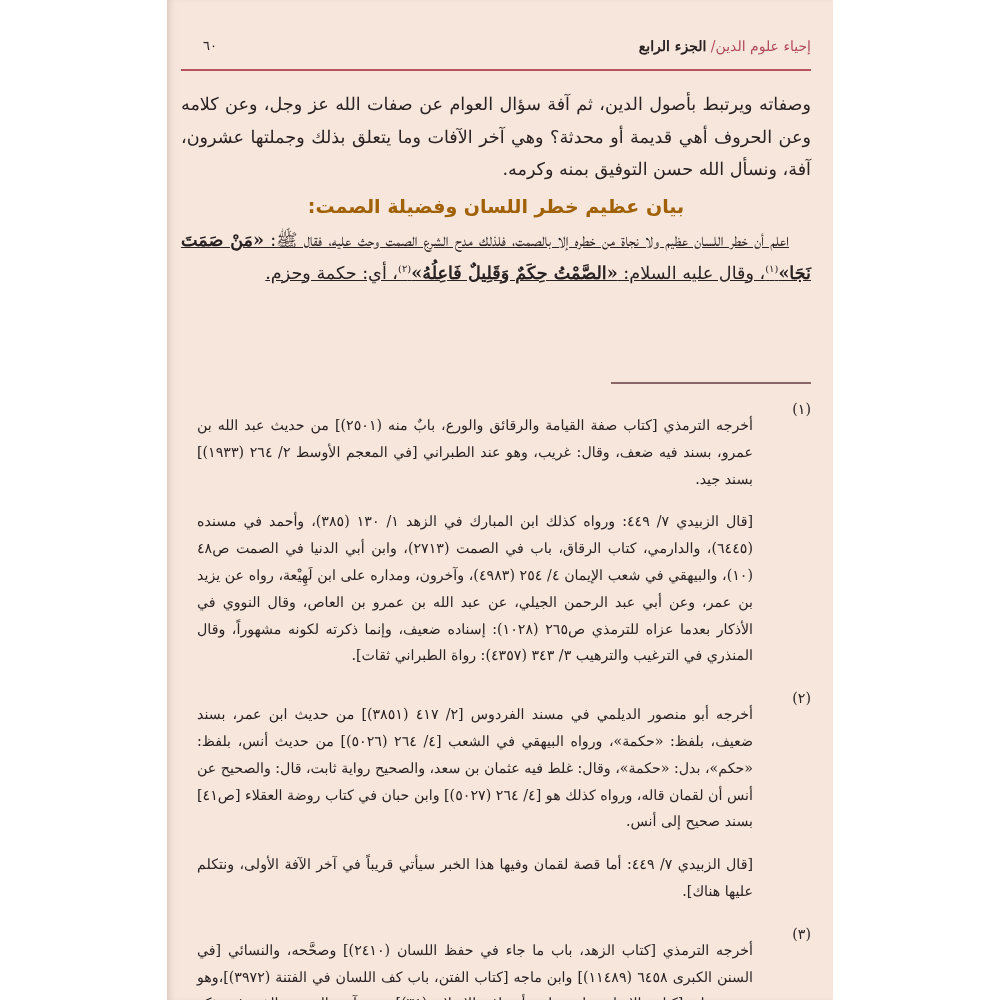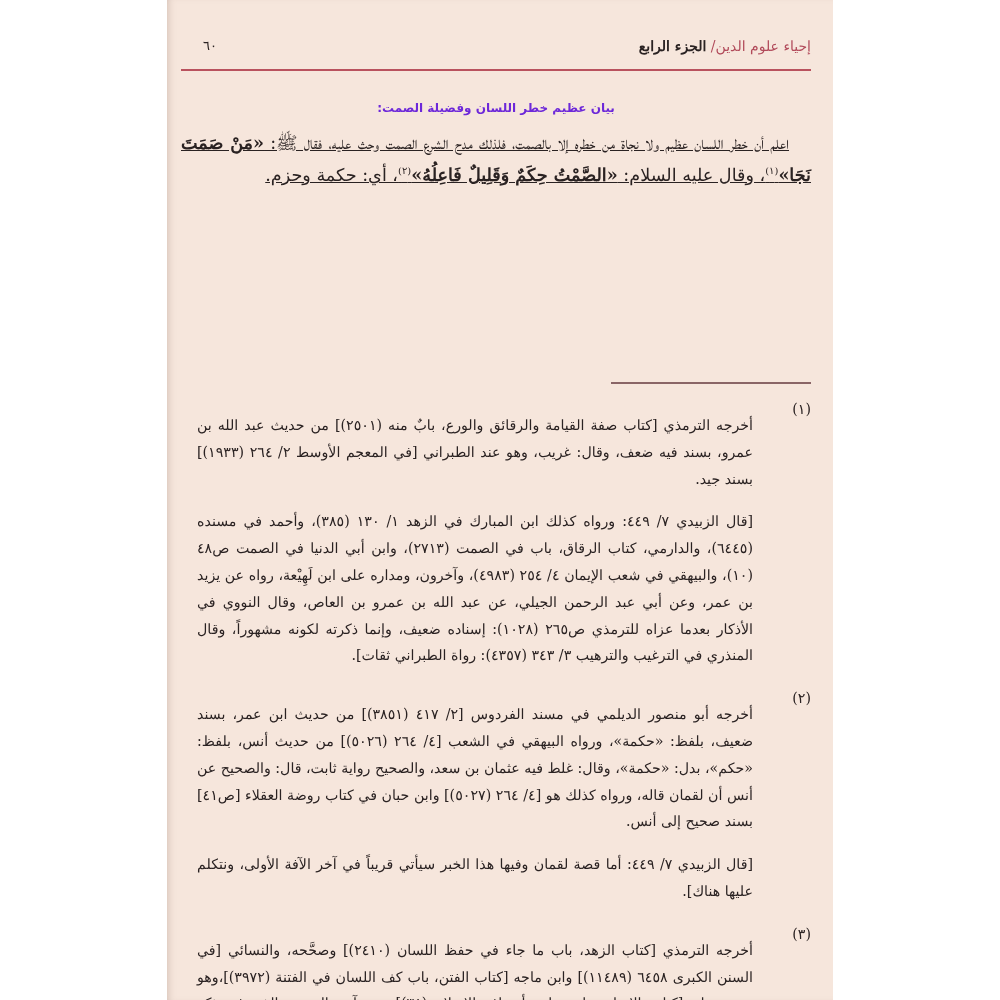--- a/index.html
+++ b/index.html
@@ -12,21 +12,21 @@
   .inner { position:absolute; left:14px; right:22px; top:0; direction:rtl; color:#2a2222; }
   .header { position:absolute; top:38px; left:0; right:0; height:26px; }
   .header .title { position:absolute; right:0; top:0; font-size:14px; white-space:nowrap; }
   .header .book { color:#b14a5a; }
   .header .part { font-weight:bold; color:#2a2222; }
   .header .pnum { position:absolute; left:22px; top:0; font-size:13px; }
   .hrule { position:absolute; top:69px; left:0; right:0; height:2px; background:#b9525e; }
   .body { position:absolute; top:88px; left:0; right:0; font-size:17.6px; line-height:32.5px; text-align:justify; text-align-last:right; }
   .body p { margin:0; }
   .indent { text-indent:22px;text-decoration:underline; }
-  .heading { text-align:right; text-align-last:center !important; color:#6d28d9; font-family:"DejaVu Sans", sans-serif; font-weight:bold; font-size:12px; margin:4px 0 2px 0 !important; }
+  .heading { text-align:right; text-align-last:center !important; color:#a16207; font-family:"DejaVu Sans", sans-serif; font-weight:bold; font-size:19px; margin:4px 0 2px 0 !important; }
   .q { font-weight:bold; }
   sup { font-size:10px; line-height:0; }
   .fnrule { position:absolute; top:382px; right:0; width:200px; height:1.5px; background:#8a6566; }
   .footnotes { position:absolute; top:396px; left:0; right:0; font-size:14.2px; line-height:26.8px; }
   .fn { display:flex; flex-direction:row; margin:0; }
   .fn .num { flex:0 0 42px; text-align:right; }
   .fn .txt { flex:1; text-align:justify; text-align-last:right; }
   .fn .txt p { margin:16px; }
 </style>
 </head>
@@ -38,20 +38,21 @@
     <div class="header">
       <div class="title">
         <span class="book">إحياء علوم الدين/</span>
         <span class="part">الجزء الرابع</span>
       </div>
       <div class="pnum">٦٠</div>
     </div>
     <div class="hrule"></div>
 
     <div class="body">
+      <p>وصفاته ويرتبط بأصول الدين، ثم آفة سؤال العوام عن صفات الله عز وجل، وعن كلامه وعن الحروف أهي قديمة أو محدثة؟ وهي آخر الآفات وما يتعلق بذلك وجملتها عشرون، آفة، ونسأل الله حسن التوفيق بمنه وكرمه.</p>
       <p class="heading">بيان عظيم خطر اللسان وفضيلة الصمت:</p>
       <p class="indent"><span>اعلم أن خطر اللسان عظيم ولا نجاة من خطره إلا بالصمت، فلذلك مدح الشرع الصمت وحث عليه، فقال ﷺ: </span><span class="q">«مَنْ صَمَتَ نَجَا»</span><sup>(١)</sup><span>، وقال عليه السلام: </span><span class="q">«الصَّمْتُ حِكَمٌ وَقَلِيلٌ فَاعِلُهُ»</span><sup>(٢)</sup><span>، أي: حكمة وحزم.</span></p>
     </div>
 
     <div class="fnrule"></div>
 
     <div class="footnotes">
       <div class="fn">
         <span class="num">(١)</span>
         <div class="txt">

